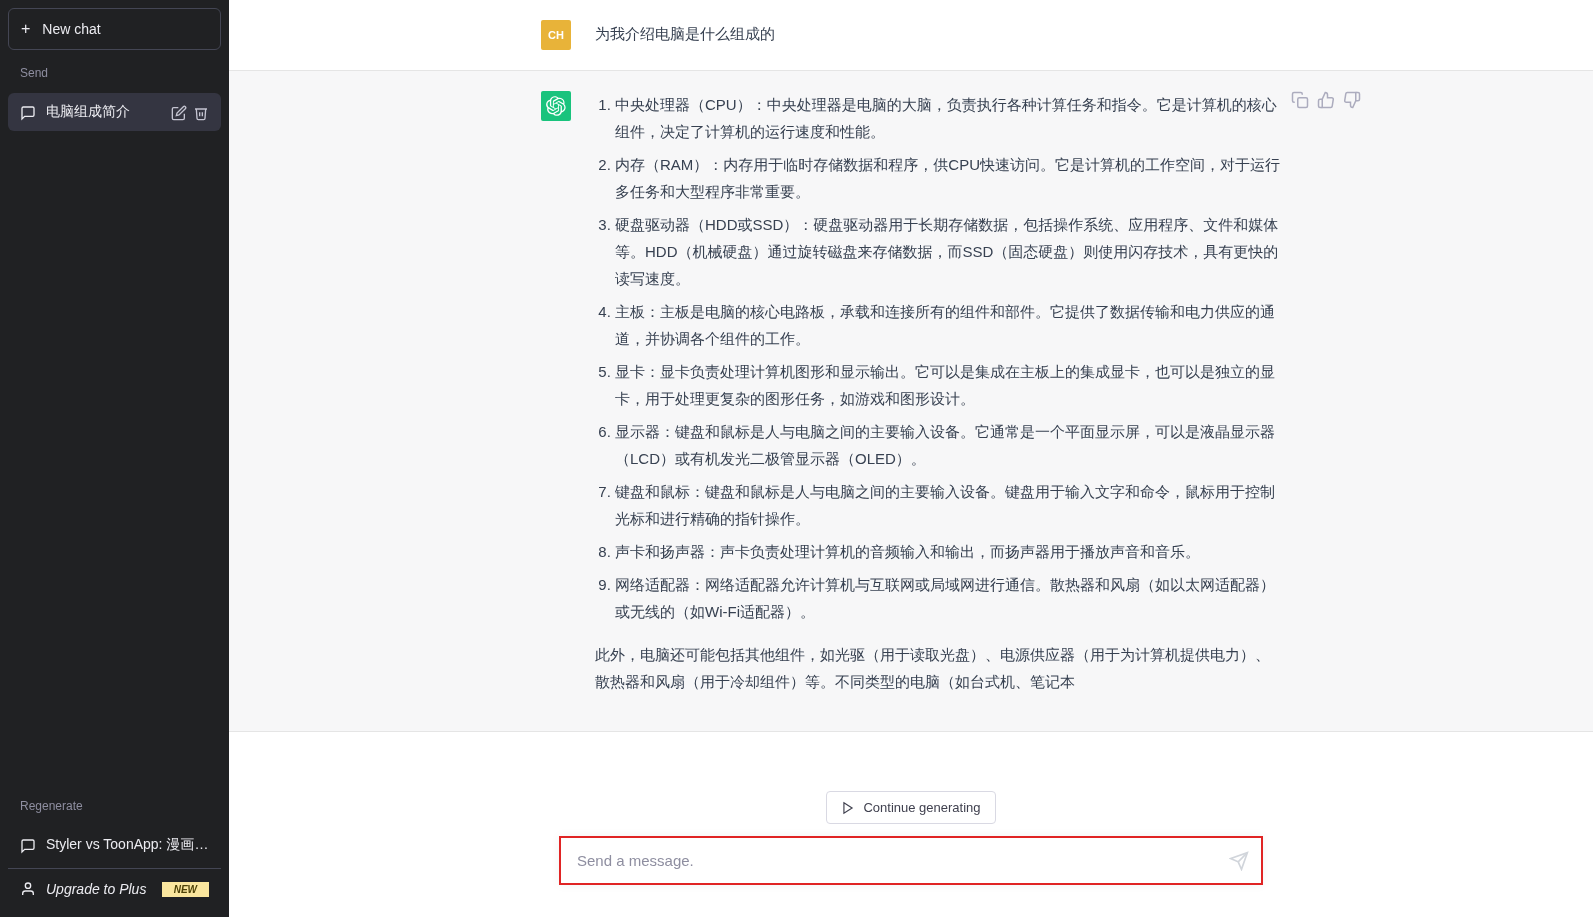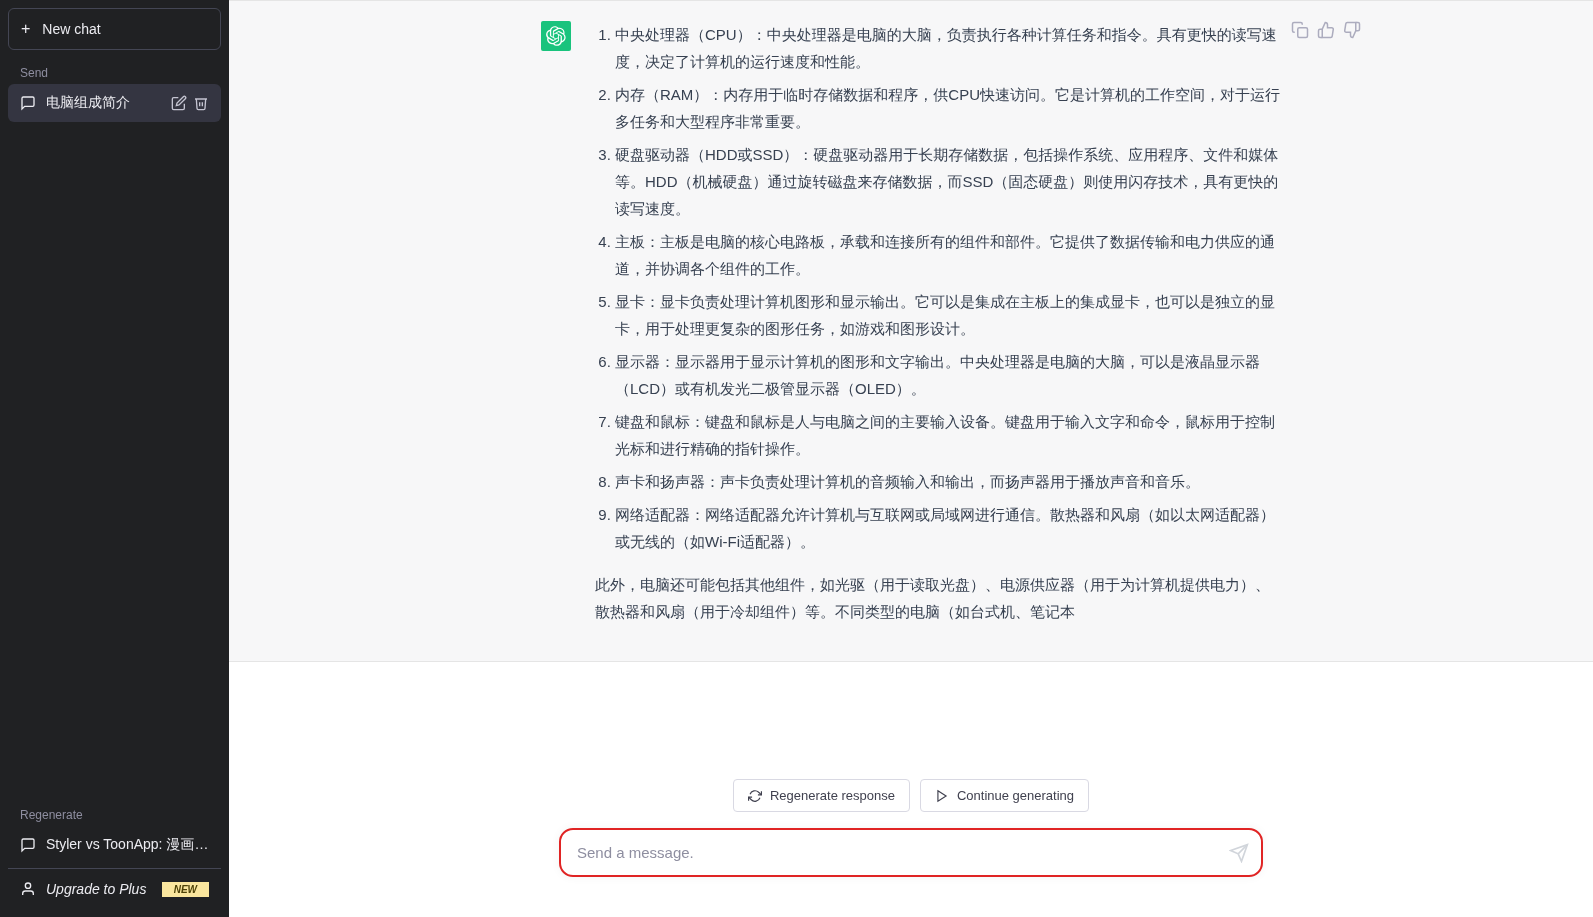--- a/index.html
+++ b/index.html
@@ -38,28 +38,29 @@
       font-size: 16px;
       line-height: 1;
     }
     .section-label {
       color: #8e8ea0;
       font-size: 12px;
       padding: 8px 12px 4px;
     }
     .chat-item {
       display: flex;
-      align-items: center;
+      align-items: flex-end;
       gap: 10px;
       padding: 10px 12px;
       border-radius: 6px;
       cursor: pointer;
       position: relative;
       white-space: nowrap;
       overflow: hidden;
+      margin-top: 9px;
     }
     .chat-item.active {
       background: #343541;
     }
     .chat-item-title {
       flex: 1;
       overflow: hidden;
       text-overflow: ellipsis;
     }
     .chat-item-actions {
@@ -194,24 +195,24 @@
       padding: 8px 14px;
       border: 1px solid #d9d9e3;
       border-radius: 4px;
       background: white;
       font-size: 13px;
       color: #40414f;
       cursor: pointer;
     }
     .input-wrapper {
       max-width: 704px;
-      margin: 16px auto;
+      margin: 8px auto;
       position: relative;
       border: 2px solid #e02424;
-      border-radius: 14px;
+      border-radius: 0;
       background: white;
       box-shadow: 0 0 10px rgba(0,0,0,0.05);
     }
     .message-input {
       width: 100%;
       border: none;
       padding: 14px 48px 14px 16px;
       font-size: 15px;
       outline: none;
       background: transparent;
@@ -280,36 +281,42 @@
         <circle cx="12" cy="7" r="4"></circle>
       </svg>
     <span>Upgrade to Plus</span>
     <span class="badge-new">NEW</span>
   </div>
 </aside>
 
 <main class="main">
   <div class="conversation">
 
+    <div class="message-row user">
+      <div class="message-inner">
+        <div class="avatar user-avatar">CH</div>
+        <div class="message-content">为我介绍电脑是什么组成的</div>
+      </div>
+    </div>
 
     <div class="message-row assistant">
       <div class="message-inner">
         <div class="avatar assistant-avatar">
           <svg viewBox="0 0 41 41" fill="white">
               <path d="M37.5 16.8c.9-2.7.6-5.7-.9-8.1-2.2-3.9-6.7-5.9-11-4.9C23.7 1.6 20.9.3 18 .4c-4.5 0-8.4 2.9-9.8 7.1-2.8.6-5.2 2.3-6.6 4.8-2.3 3.8-1.7 8.7 1.3 12-1 2.7-.6 5.7.8 8.1 2.3 3.9 6.8 5.9 11.1 4.9 1.9 2.2 4.7 3.4 7.6 3.4 4.5 0 8.5-2.9 9.8-7.1 2.8-.6 5.2-2.3 6.6-4.8 2.3-3.9 1.8-8.8-1.3-12zM22.4 38c-1.8 0-3.5-.6-4.9-1.8l.2-.1 8.1-4.7c.4-.2.7-.7.7-1.1V18.8l3.4 2v9.5c0 4.3-3.3 7.7-7.5 7.7zM6.1 31c-.9-1.5-1.2-3.4-.9-5.1l.2.1 8.1 4.7c.4.2.9.2 1.3 0l9.9-5.7v4l-8.2 4.7c-3.6 2.1-8.3.9-10.4-2.7zM4 13.4c.9-1.6 2.3-2.8 4-3.4v9.6c0 .5.3.9.7 1.2l9.9 5.7-3.4 2-8.2-4.7c-3.6-2.2-4.9-6.8-3-10.4zm28.1 6.5l-9.9-5.7 3.4-2 8.2 4.7c3.6 2.1 4.9 6.8 2.8 10.4-.9 1.5-2.3 2.7-4 3.3v-9.6c0-.4-.2-.9-.5-1.1zm3.4-5.1l-.2-.1-8.1-4.7c-.4-.2-.9-.2-1.3 0l-9.9 5.7v-4l8.2-4.7c3.6-2.1 8.3-.8 10.4 2.8.8 1.5 1.1 3.3.9 5zm-21.4 7l-3.4-2v-9.4c0-4.2 3.4-7.6 7.6-7.6 1.8 0 3.5.6 4.9 1.7l-.2.1-8.1 4.7c-.4.2-.7.7-.7 1.1l-.1 11.4zm1.9-4l4.4-2.5 4.4 2.5v5.1l-4.4 2.5-4.4-2.5v-5.1z"></path>
             </svg>
         </div>
         <div class="message-content">
           <ol>
-            <li>中央处理器（CPU）：中央处理器是电脑的大脑，负责执行各种计算任务和指令。具有更快的读写速度，决定了计算机的运行速度和性能。</li>
+            <li>中央处理器（CPU）：中央处理器是电脑的大脑，负责执行各种计算任务和指令。它是计算机的核心组件，决定了计算机的运行速度和性能。</li>
             <li>内存（RAM）：内存用于临时存储数据和程序，供CPU快速访问。它是计算机的工作空间，对于运行多任务和大型程序非常重要。</li>
             <li>硬盘驱动器（HDD或SSD）：硬盘驱动器用于长期存储数据，包括操作系统、应用程序、文件和媒体等。HDD（机械硬盘）通过旋转磁盘来存储数据，而SSD（固态硬盘）则使用闪存技术，具有更快的读写速度。</li>
             <li>主板：主板是电脑的核心电路板，承载和连接所有的组件和部件。它提供了数据传输和电力供应的通道，并协调各个组件的工作。</li>
             <li>显卡：显卡负责处理计算机图形和显示输出。它可以是集成在主板上的集成显卡，也可以是独立的显卡，用于处理更复杂的图形任务，如游戏和图形设计。</li>
-            <li>显示器：显示器用于显示计算机的图形和文字输出。中央处理器是电脑的大脑，可以是液晶显示器（LCD）或有机发光二极管显示器（OLED）。</li>
+            <li>显示器：键盘和鼠标是人与电脑之间的主要输入设备。它通常是一个平面显示屏，可以是液晶显示器（LCD）或有机发光二极管显示器（OLED）。</li>
             <li>键盘和鼠标：键盘和鼠标是人与电脑之间的主要输入设备。键盘用于输入文字和命令，鼠标用于控制光标和进行精确的指针操作。</li>
             <li>声卡和扬声器：声卡负责处理计算机的音频输入和输出，而扬声器用于播放声音和音乐。</li>
             <li>网络适配器：网络适配器允许计算机与互联网或局域网进行通信。散热器和风扇（如以太网适配器）或无线的（如Wi-Fi适配器）。</li>
           </ol>
           <p>此外，电脑还可能包括其他组件，如光驱（用于读取光盘）、电源供应器（用于为计算机提供电力）、散热器和风扇（用于冷却组件）等。不同类型的电脑（如台式机、笔记本</p>
         </div>
         <div class="message-actions">
           <svg class="action-btn" viewBox="0 0 24 24" fill="none" stroke="currentColor" stroke-width="2">
               <rect x="9" y="9" width="13" height="13" rx="2"></rect>
               <path d="M5 15H4a2 2 0 0 1-2-2V4a2 2 0 0 1 2-2h9a2 2 0 0 1 2 2v1"></path>
@@ -325,28 +332,20 @@
         </div>
       </div>
     </div>
 
   </div>
 
   <div class="bottom-area">
     <div class="regen-row">
       <button class="btn-outline">
         <svg width="14" height="14" viewBox="0 0 24 24" fill="none" stroke="currentColor" stroke-width="2">
-            <polyline points="23 4 23 10 17 10"></polyline>
-            <polyline points="1 20 1 14 7 14"></polyline>
-            <path d="M3.5 9a9 9 0 0 1 14.8-3.4L23 10M1 14l4.6 4.4A9 9 0 0 0 20.5 15"></path>
-          </svg>
-        <span>Regenerate response</span>
-      </button>
-      <button class="btn-outline">
-        <svg width="14" height="14" viewBox="0 0 24 24" fill="none" stroke="currentColor" stroke-width="2">
             <polygon points="5 3 19 12 5 21 5 3"></polygon>
           </svg>
         <span>Continue generating</span>
       </button>
     </div>
     <div class="input-wrapper">
       <input class="message-input" type="text" placeholder="Send a message." style="">
       <svg class="send-btn" viewBox="0 0 24 24" fill="none" stroke="currentColor" stroke-width="2">
           <line x1="22" y1="2" x2="11" y2="13"></line>
           <polygon points="22 2 15 22 11 13 2 9 22 2"></polygon>

